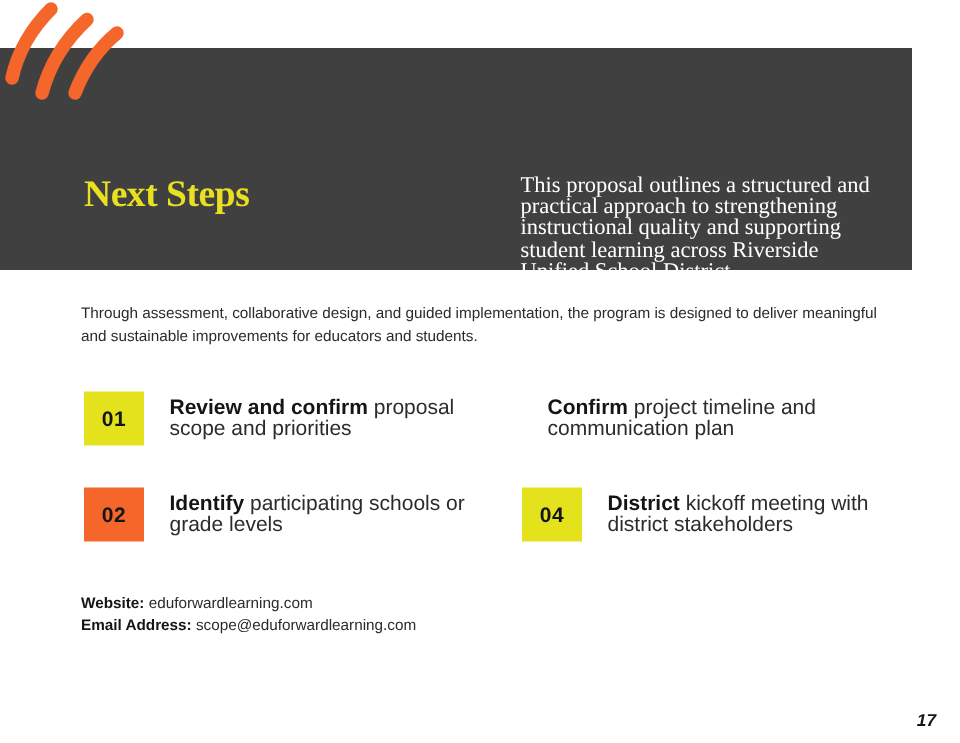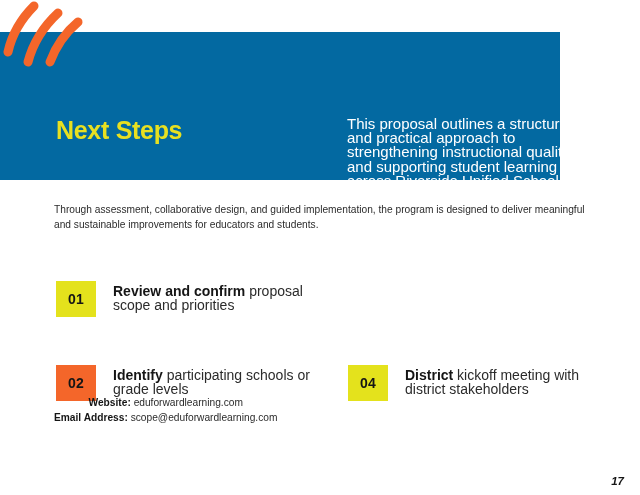--- a/index.html
+++ b/index.html
@@ -12,22 +12,23 @@
   .slide {
     position:relative;
     width:640px; height:495px;
     background:#ffffff;
   }
 
   
   .banner {
     position:absolute;
     left:0; top:32px;
-    width:560px; height:148px;
-    background:#0369a1;
+    width:608px; height:148px;
+    background:#404040;
+    font-family:Liberation Serif, serif;
   }
   .banner-title {
     position:absolute;
     left:56px; top:84px;
     font-size:25px;
     font-weight:bold;
     letter-spacing:-0.3px;
     color:#E8E020;
   }
   .banner-para {
@@ -61,21 +62,20 @@
   .steps {
     position:absolute;
     left:56px; top:261px;
     width:540px;
   }
   .step-row { display:flex; margin-bottom:28px; }
   .step {
     display:flex;
     align-items:flex-start;
     width:292px;
-    margin-top:20px;
   }
   .step.right { width:248px; }
   .step-badge {
     width:40px; height:36px;
     flex:0 0 40px;
     display:flex;
     align-items:center;
     justify-content:center;
     font-size:14px;
     font-weight:bold;
@@ -94,21 +94,20 @@
   }
   .step-text b { font-weight:bold; color:#151515; }
 
   
   .contact {
     position:absolute;
     left:54px; top:396px;
     font-size:10.2px;
     line-height:14.6px;
     color:#2b2b2b;
-    text-align:center;
   }
   .contact b { font-weight:bold; color:#151515; }
 
   
   .page-number {
     position:absolute;
     right:16px; bottom:8px;
     font-size:11.5px;
     font-weight:bold;
     color:#151515;
@@ -134,20 +133,21 @@
   <div class="intro">Through assessment, collaborative design, and guided implementation, the program is designed to deliver meaningful and sustainable improvements for educators and students.</div>
 
   <div class="steps">
 
     <div class="step-row">
       <div class="step">
         <div class="step-badge badge-yellow">01</div>
         <div class="step-text"><b>Review and confirm</b><span> proposal scope and priorities</span></div>
       </div>
       <div class="step right">
+        <div class="step-text"><b>Confirm</b><span> project timeline and communication plan</span></div>
       </div>
     </div>
 
     <div class="step-row">
       <div class="step">
         <div class="step-badge badge-orange">02</div>
         <div class="step-text"><b>Identify</b><span> participating schools or grade levels</span></div>
       </div>
       <div class="step right">
         <div class="step-badge badge-yellow">04</div>

